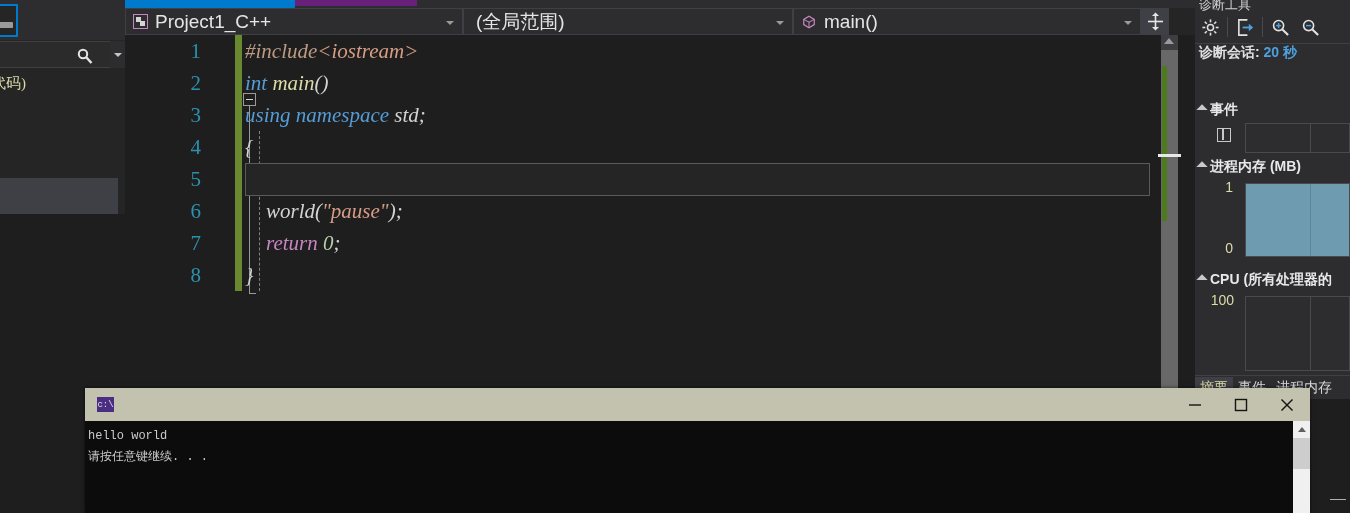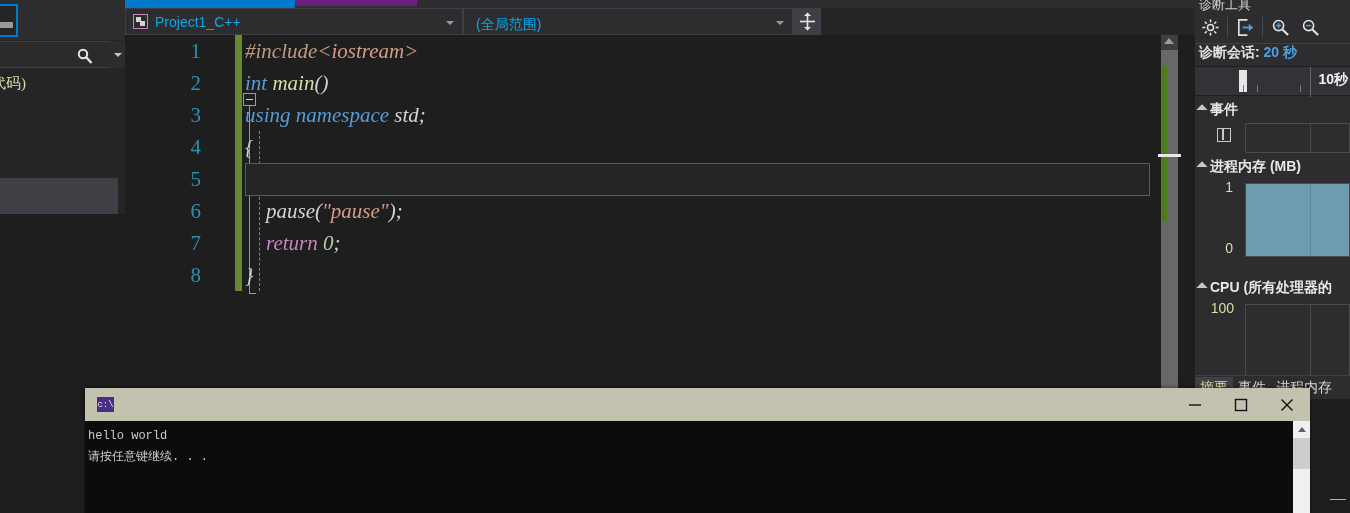--- a/index.html
+++ b/index.html
@@ -32,26 +32,26 @@
   .editor-wrap{ position:absolute; left:125px; top:0; width:1070px; height:513px; background:#1e1e1e; }
 
   .nav-tabstrip{ position:absolute; left:0; top:0; width:1070px; height:8px; background:#2d2d30; }
   .nav-activetab{ position:absolute; left:0; top:0; width:170px; height:8px; background:#007acc; }
   .nav-activetab2{ position:absolute; left:170px; top:0; width:122px; height:6px; background:#68217a; }
 
   .navbar{ position:absolute; left:0; top:8px; width:1070px; height:27px; background:#252526;
       display:flex; align-items:stretch; }
   .navcombo{ height:27px; background:#2d2d30; border:1px solid #3f3f46;
       display:flex; align-items:center; position:relative; }
-  .navcombo .cb-label{ color:#0ea5e9; font-size:14px; white-space:nowrap; overflow:hidden; }
+  .navcombo .cb-label{ color:#e5e5e5; font-size:19px; white-space:nowrap; overflow:hidden; }
   .navcombo .cb-arrow{ position:absolute; right:8px; top:12px; width:0; height:0;
       border-left:4px solid transparent; border-right:4px solid transparent;
       border-top:4px solid #9a9a9a; }
   .cb1{ width:338px; padding-left:7px; }
-  .cb2{ width:330px; padding-left:12px;align-items:flex-end; }
+  .cb2{ width:330px; padding-left:12px; }
   .cb3{ width:348px; padding-left:8px; }
   .split-btn{ width:28px; height:27px; background:#3f3f46; display:flex;
       align-items:center; justify-content:center; }
 
   .icon-proj{ width:15px; height:15px; border:1.5px solid #c586c0; background:#2d2d30;
       margin-right:7px; position:relative; flex:0 0 auto; }
   .icon-proj::before{ content:""; position:absolute; left:2px; top:2px; width:5px; height:5px;
       background:#d4d4d4; }
   .icon-proj::after{ content:""; position:absolute; left:6px; top:6px; width:5px; height:5px;
       background:#d4d4d4; }
@@ -206,20 +206,28 @@
     <div class="navbar">
       <div class="navcombo cb1">
         <span class="icon-proj"></span>
         <span class="cb-label">Project1_C++</span>
         <span class="cb-arrow"></span>
       </div>
       <div class="navcombo cb2">
         <span class="cb-label">(全局范围)</span>
         <span class="cb-arrow"></span>
       </div>
+      <div class="navcombo cb3">
+        <svg class="icon-cube" viewBox="0 0 16 16">
+          <path d="M8 1.5 L14 5 L14 11 L8 14.5 L2 11 L2 5 Z" fill="none" stroke="#c586c0" stroke-width="1.4"></path>
+          <path d="M2 5 L8 8.3 L14 5 M8 8.3 L8 14.5" fill="none" stroke="#c586c0" stroke-width="1.2"></path>
+        </svg>
+        <span class="cb-label">main()</span>
+        <span class="cb-arrow"></span>
+      </div>
       <div class="split-btn">
         <svg width="17" height="19" viewBox="0 0 17 19">
           <line x1="8.5" y1="2" x2="8.5" y2="17" stroke="#e6e6e6" stroke-width="1.6"></line>
           <line x1="1" y1="9.5" x2="16" y2="9.5" stroke="#e6e6e6" stroke-width="1.6"></line>
           <path d="M8.5 0.5 L5 4 L12 4 Z" fill="#e6e6e6"></path>
           <path d="M8.5 18.5 L5 15 L12 15 Z" fill="#e6e6e6"></path>
         </svg>
       </div>
     </div>
 
@@ -244,21 +252,21 @@
 
       <div class="codelines">
         <div class="indentguide"></div>
         <div class="curline"></div>
         <div id="code-lines-host">
             <div class="codeline"><span class="t-pre">#include</span><span class="t-str">&lt;iostream&gt;</span></div>
             <div class="codeline"><span class="t-kw">int</span><span class="t-plain"> </span><span class="t-fn">main</span><span class="t-plain">()</span></div>
             <div class="codeline"><span class="t-kw">using</span><span class="t-plain"> </span><span class="t-kw">namespace</span><span class="t-plain"> std;</span></div>
             <div class="codeline"><span class="t-plain">{</span></div>
             <div class="codeline"><span class="t-plain">    cout </span><span class="t-op">&lt;&lt;</span><span class="t-plain"> </span><span class="t-str">"hello world"</span><span class="t-plain"> </span><span class="t-op">&lt;&lt;</span><span class="t-plain"> endl;</span></div>
-            <div class="codeline"><span class="t-plain">    pause</span><span class="t-plain">(</span><span class="t-str">"pause"</span><span class="t-plain">);</span></div>
+            <div class="codeline"><span class="t-plain">    world</span><span class="t-plain">(</span><span class="t-str">"pause"</span><span class="t-plain">);</span></div>
             <div class="codeline"><span class="t-plain">    </span><span class="t-kwv">return</span><span class="t-plain"> </span><span class="t-num">0</span><span class="t-plain">;</span></div>
             <div class="codeline"><span class="t-plain">}</span></div>
           </div>
       </div>
     </div>
 
     <div class="ed-right-strip"></div>
     <div class="ed-scroll">
       <div class="ed-sb-up"></div>
       <div class="ed-sb-thumb">
@@ -312,28 +320,20 @@
           <line x1="12" y1="12" x2="18" y2="18" stroke="#e2e2e2" stroke-width="2.2"></line>
           <line x1="5.3" y1="8" x2="10.7" y2="8" stroke="#4ea0dd" stroke-width="1.6"></line>
         </svg>
       </div>
     </div>
 
     <div class="diag-title">
       <span>诊断会话: </span><b>20 秒</b>
     </div>
 
-    <div class="timeline">
-      <div class="tl-marker"></div>
-      <div class="tl-tick" style="left:48px;"></div>
-      <div class="tl-tick" style="left:62px;"></div>
-      <div class="tl-tick" style="left:105px;"></div>
-      <div class="tl-div"></div>
-      <div class="tl-lbl">10秒</div>
-    </div>
 
     <div class="sec" style="top:100px; height:60px;">
       <div class="sec-hdr">
         <span class="tri"></span>
         <span>事件</span>
       </div>
       <div class="ev-row">
         <span class="ev-icon"></span>
       </div>
       <div class="ev-grid" style="top:23px;">
@@ -347,21 +347,21 @@
         <span>进程内存 (MB)</span>
       </div>
       <div class="chart-axis" style="left:6px; top:22px;">1</div>
       <div class="chart-axis" style="left:6px; top:83px;">0</div>
       <div class="chart-plot" style="top:26px; width:105px; height:74px;">
         <div class="mem-fill"></div>
         <div class="mem-div"></div>
       </div>
     </div>
 
-    <div class="sec" style="top:270px; height:105px;margin-top:8px;">
+    <div class="sec" style="top:270px; height:105px;">
       <div class="sec-hdr">
         <span class="tri"></span>
         <span>CPU (所有处理器的</span>
       </div>
       <div class="chart-axis" style="left:-3px; top:22px; width:42px;">100</div>
       <div class="chart-plot" style="top:26px; width:105px; height:75px;">
         <div class="cpu-div"></div>
       </div>
     </div>
 

